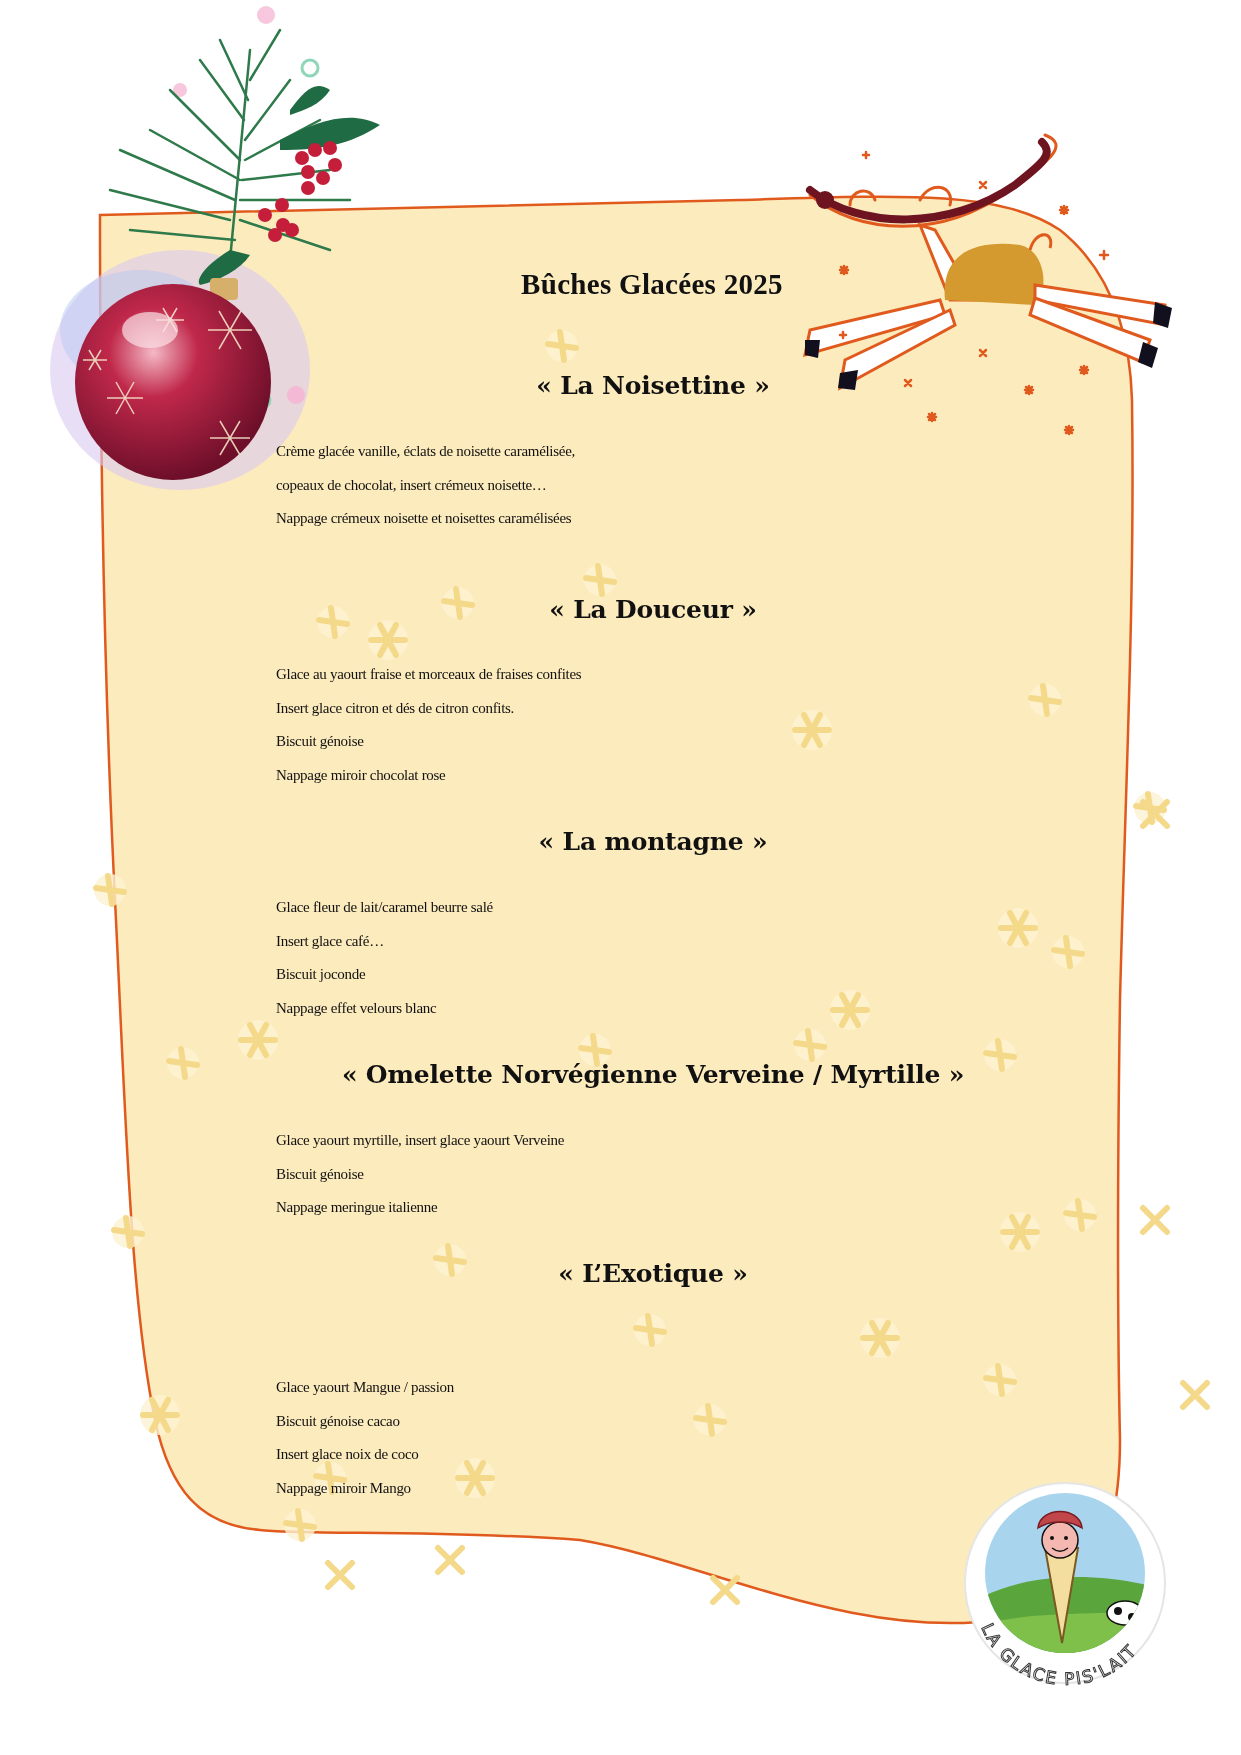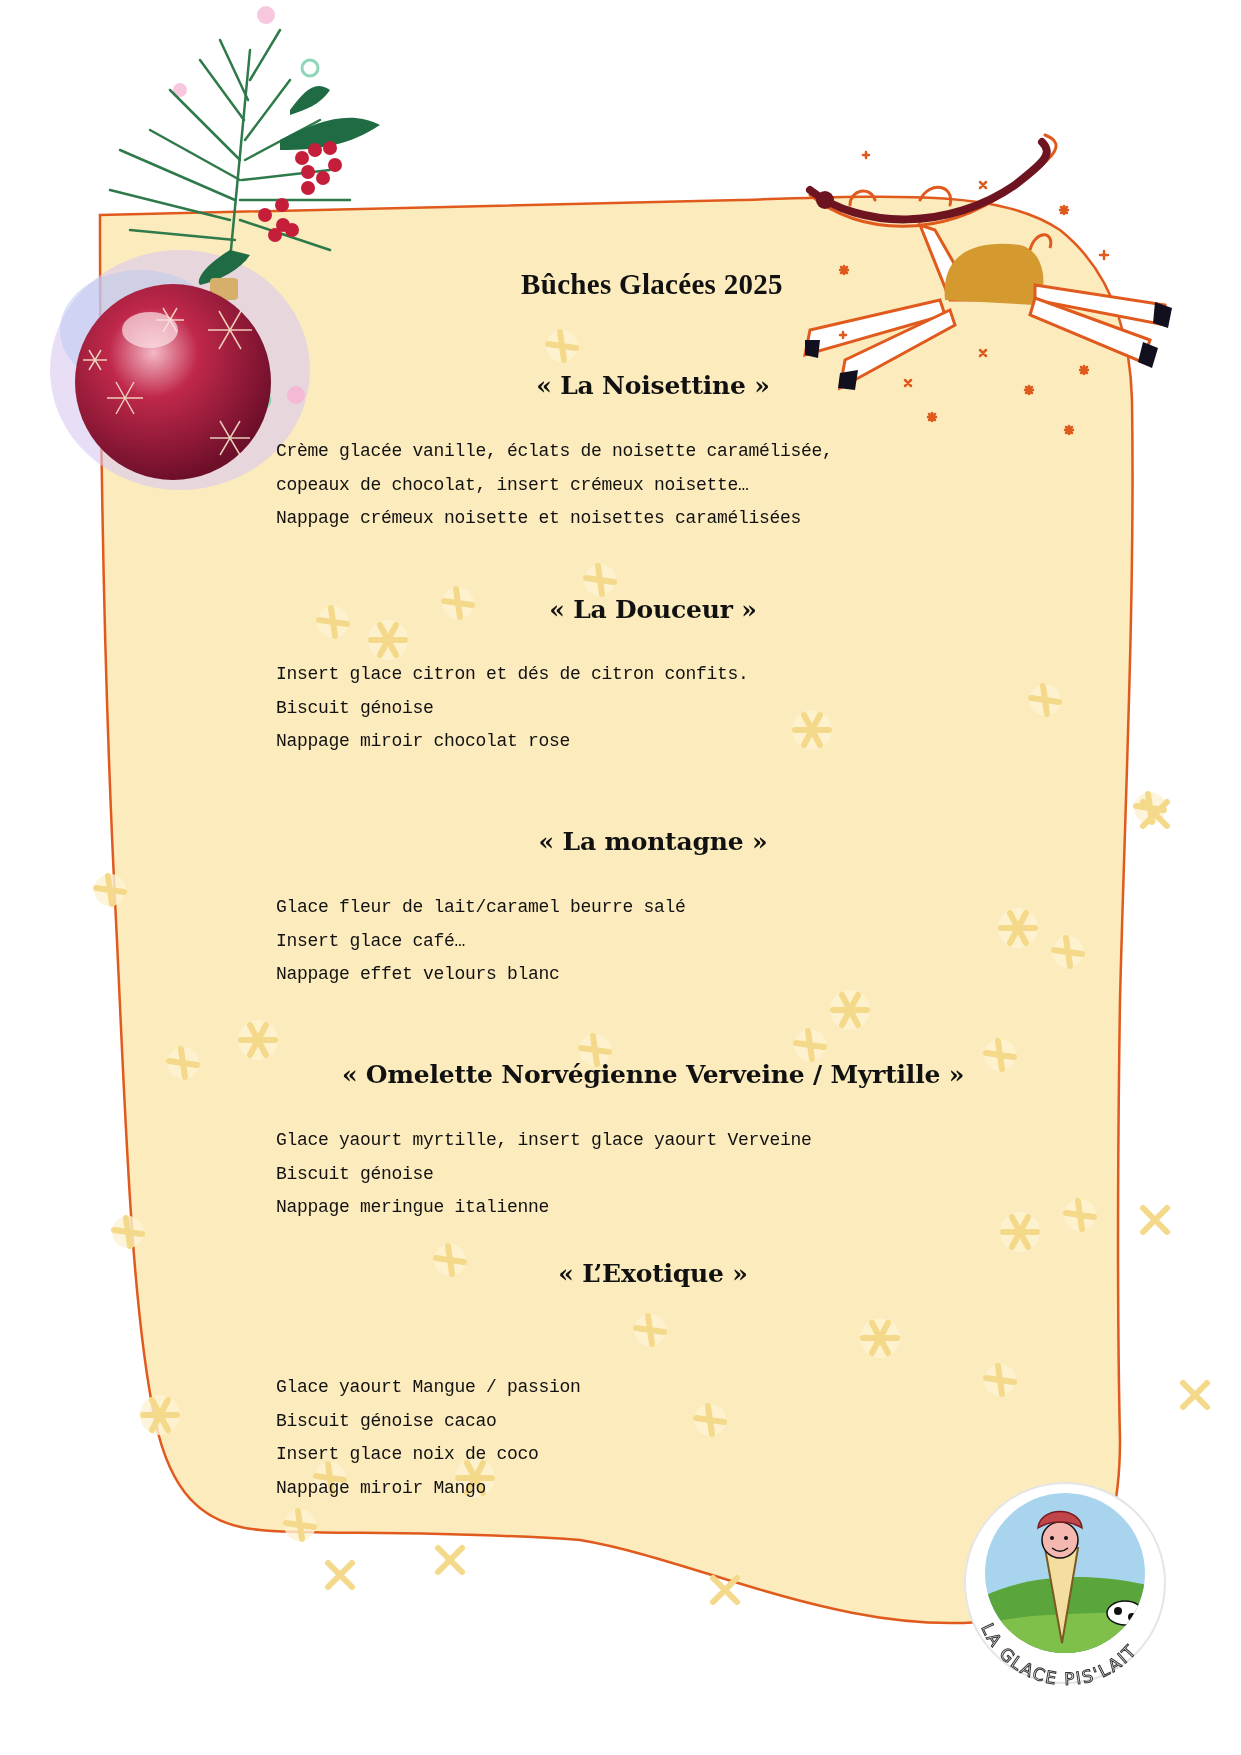--- a/index.html
+++ b/index.html
@@ -15,22 +15,22 @@
       text-align: center; font-size: 29px; font-weight: bold; letter-spacing: 0.3px;
       font-family: "Liberation Serif", "DejaVu Serif", serif;
     }
     .title span { display: inline-block; }
     .dish-name {
       position: absolute; left: 0; width: 1282px; text-align: center;
       font-size: 25px; font-weight: bold;
       font-family: "DejaVu Serif", serif;
       letter-spacing: -0.2px;
     }
-    .dish-lines { position: absolute; left: 264px; font-size: 18px; line-height: 33.5px;
-      font-family: Liberation Mono, monospace; letter-spacing: -0.3px; }
+    .dish-lines { position: absolute; left: 264px; font-size: 15px; line-height: 33.5px;
+      font-family: Liberation Serif, serif; letter-spacing: -0.3px; }
     .dish-lines div { white-space: nowrap; }
     .deco { position: absolute; }
   </style>
 </head>
 <body>
 
 <div class="page">
 
   <svg class="paper" width="1241" height="1755" viewBox="0 0 1241 1755">
     <defs>
@@ -228,29 +228,31 @@
 
     <div class="dish-name" style="top:371px;">« La Noisettine »</div>
     <div class="dish-lines" style="top:435px;">
       <div>Crème glacée vanille, éclats de noisette caramélisée,</div>
       <div>copeaux de chocolat, insert crémeux noisette…</div>
       <div>Nappage crémeux noisette et noisettes caramélisées</div>
     </div>
 
     <div class="dish-name" style="top:595px;">« La Douceur »</div>
     <div class="dish-lines" style="top:658px;">
+      <div>Glace au yaourt fraise et morceaux de fraises confites</div>
       <div>Insert glace citron et dés de citron confits.</div>
       <div>Biscuit génoise</div>
       <div>Nappage miroir chocolat rose</div>
     </div>
 
     <div class="dish-name" style="top:827px;">« La montagne »</div>
     <div class="dish-lines" style="top:891px;">
       <div>Glace fleur de lait/caramel beurre salé</div>
       <div>Insert glace café…</div>
+      <div>Biscuit joconde</div>
       <div>Nappage effet velours blanc</div>
     </div>
 
     <div class="dish-name" style="top:1060px;">« Omelette Norvégienne Verveine / Myrtille »</div>
     <div class="dish-lines" style="top:1124px;">
       <div>Glace yaourt myrtille, insert glace yaourt Verveine</div>
       <div>Biscuit génoise</div>
       <div>Nappage meringue italienne</div>
     </div>
 

